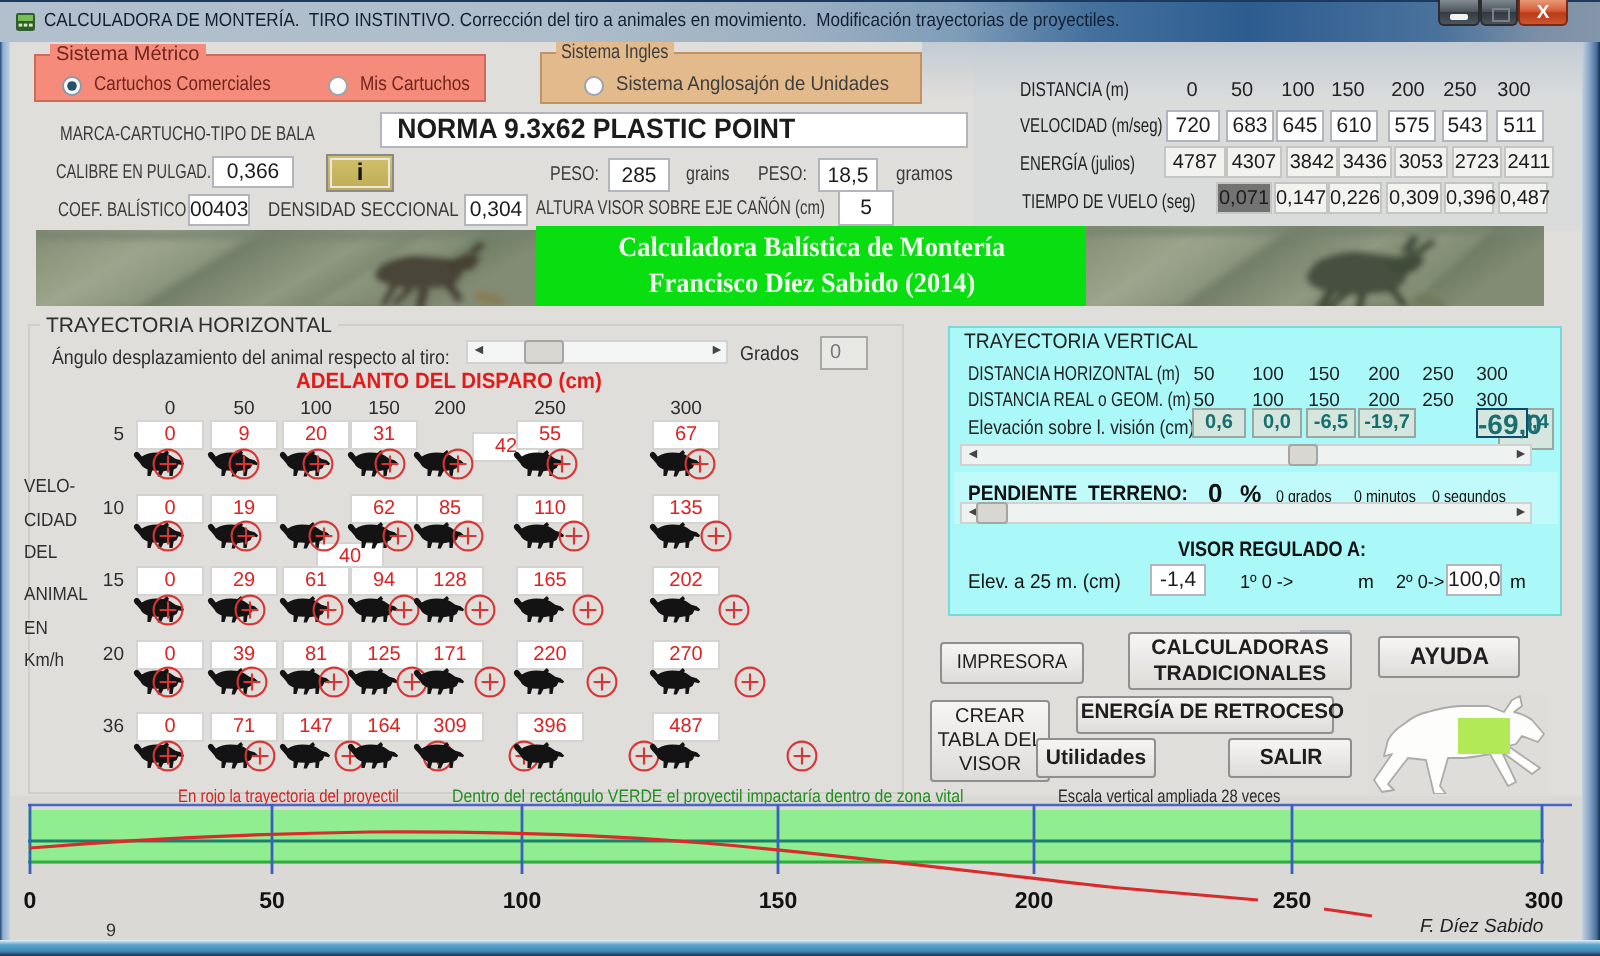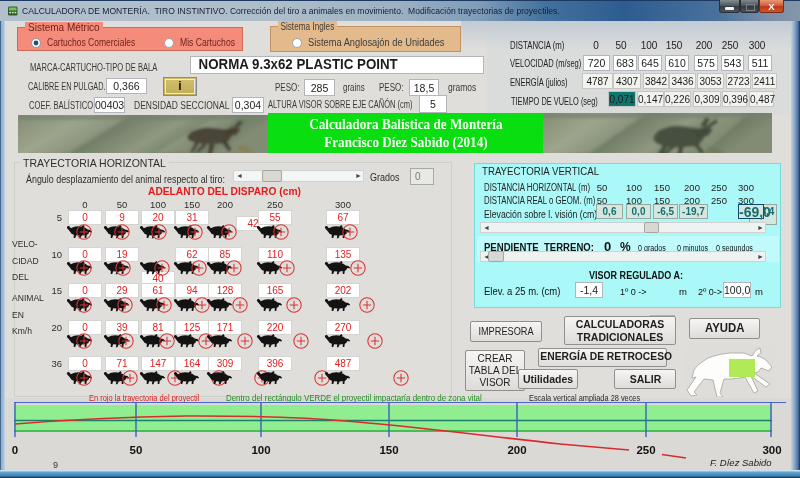--- a/index.html
+++ b/index.html
@@ -92,21 +92,21 @@
 <div class="tb" style="left:694px;top:55px;width:24px;height:16px;line-height:15px;">575</div>
 <div class="tb" style="left:721px;top:55px;width:23px;height:16px;line-height:15px;">543</div>
 <div class="tb" style="left:748px;top:55px;width:24px;height:16px;line-height:15px;">511</div>
 <div class="tb" style="left:582px;top:73px;width:31px;height:16px;line-height:15px;background:#f2f2ef;border-color:#c5c5c2;font-size:10px;">4787</div>
 <div class="tb" style="left:613px;top:73px;width:28px;height:16px;line-height:15px;background:#f2f2ef;border-color:#c5c5c2;font-size:10px;">4307</div>
 <div class="tb" style="left:643px;top:73px;width:26px;height:16px;line-height:15px;background:#f2f2ef;border-color:#c5c5c2;font-size:10px;">3842</div>
 <div class="tb" style="left:669px;top:73px;width:27px;height:16px;line-height:15px;background:#f2f2ef;border-color:#c5c5c2;font-size:10px;">3436</div>
 <div class="tb" style="left:697px;top:73px;width:27px;height:16px;line-height:15px;background:#f2f2ef;border-color:#c5c5c2;font-size:10px;">3053</div>
 <div class="tb" style="left:726px;top:73px;width:25px;height:16px;line-height:15px;background:#f2f2ef;border-color:#c5c5c2;font-size:10px;">2723</div>
 <div class="tb" style="left:752px;top:73px;width:25px;height:16px;line-height:15px;background:#f2f2ef;border-color:#c5c5c2;font-size:10px;">2411</div>
-<div class="tb" style="left:608px;top:91px;width:28px;height:16px;line-height:15px;background:#0f766e;border-color:#c5c5c2;font-size:10px;">0,071</div>
+<div class="tb" style="left:608px;top:91px;width:28px;height:16px;line-height:15px;background:#737373;border-color:#c5c5c2;font-size:10px;">0,071</div>
 <div class="tb" style="left:637px;top:91px;width:27px;height:16px;line-height:15px;background:#f2f2ef;border-color:#c5c5c2;font-size:10px;">0,147</div>
 <div class="tb" style="left:664px;top:91px;width:27px;height:16px;line-height:15px;background:#f2f2ef;border-color:#c5c5c2;font-size:10px;">0,226</div>
 <div class="tb" style="left:693px;top:91px;width:28px;height:16px;line-height:15px;background:#f2f2ef;border-color:#c5c5c2;font-size:10px;">0,309</div>
 <div class="tb" style="left:722px;top:91px;width:25px;height:16px;line-height:15px;background:#f2f2ef;border-color:#c5c5c2;font-size:10px;">0,396</div>
 <div class="tb" style="left:749px;top:91px;width:25px;height:16px;line-height:15px;background:#f2f2ef;border-color:#c5c5c2;font-size:10px;">0,487</div>
 <svg class="a" style="left:18px;top:115px" width="250" height="38" viewBox="0 0 250 38">
 <defs>
       <filter id="bl18" x="-20%" y="-20%" width="140%" height="140%">
         <feGaussianBlur stdDeviation="1.7"></feGaussianBlur>
       </filter>
@@ -193,21 +193,21 @@
 <div class="a" style="left:12px;top:325px;font-size:9.5px;color:#2e2e2e;transform:scaleX(0.9);transform-origin:0 0;white-space:nowrap;">Km/h</div>
 <div class="rv" style="left:68px;top:210px;">0</div>
 <div class="rv" style="left:105px;top:210px;">9</div>
 <div class="rv" style="left:141px;top:210px;">20</div>
 <div class="rv" style="left:175px;top:210px;">31</div>
 <div class="rv" style="left:208px;top:216px;margin-left:28px;">42</div>
 <div class="rv" style="left:258px;top:210px;">55</div>
 <div class="rv" style="left:326px;top:210px;">67</div>
 <div class="rv" style="left:68px;top:247px;">0</div>
 <div class="rv" style="left:105px;top:247px;">19</div>
-<div class="rv" style="left:141px;top:247px;margin-top:24px;">40</div>
+<div class="rv" style="left:158px;top:247px;margin-top:24px;">40</div>
 <div class="rv" style="left:175px;top:247px;">62</div>
 <div class="rv" style="left:208px;top:247px;">85</div>
 <div class="rv" style="left:258px;top:247px;">110</div>
 <div class="rv" style="left:326px;top:247px;">135</div>
 <div class="rv" style="left:68px;top:283px;">0</div>
 <div class="rv" style="left:105px;top:283px;">29</div>
 <div class="rv" style="left:141px;top:283px;">61</div>
 <div class="rv" style="left:175px;top:283px;">94</div>
 <div class="rv" style="left:208px;top:283px;">128</div>
 <div class="rv" style="left:258px;top:283px;">165</div>

